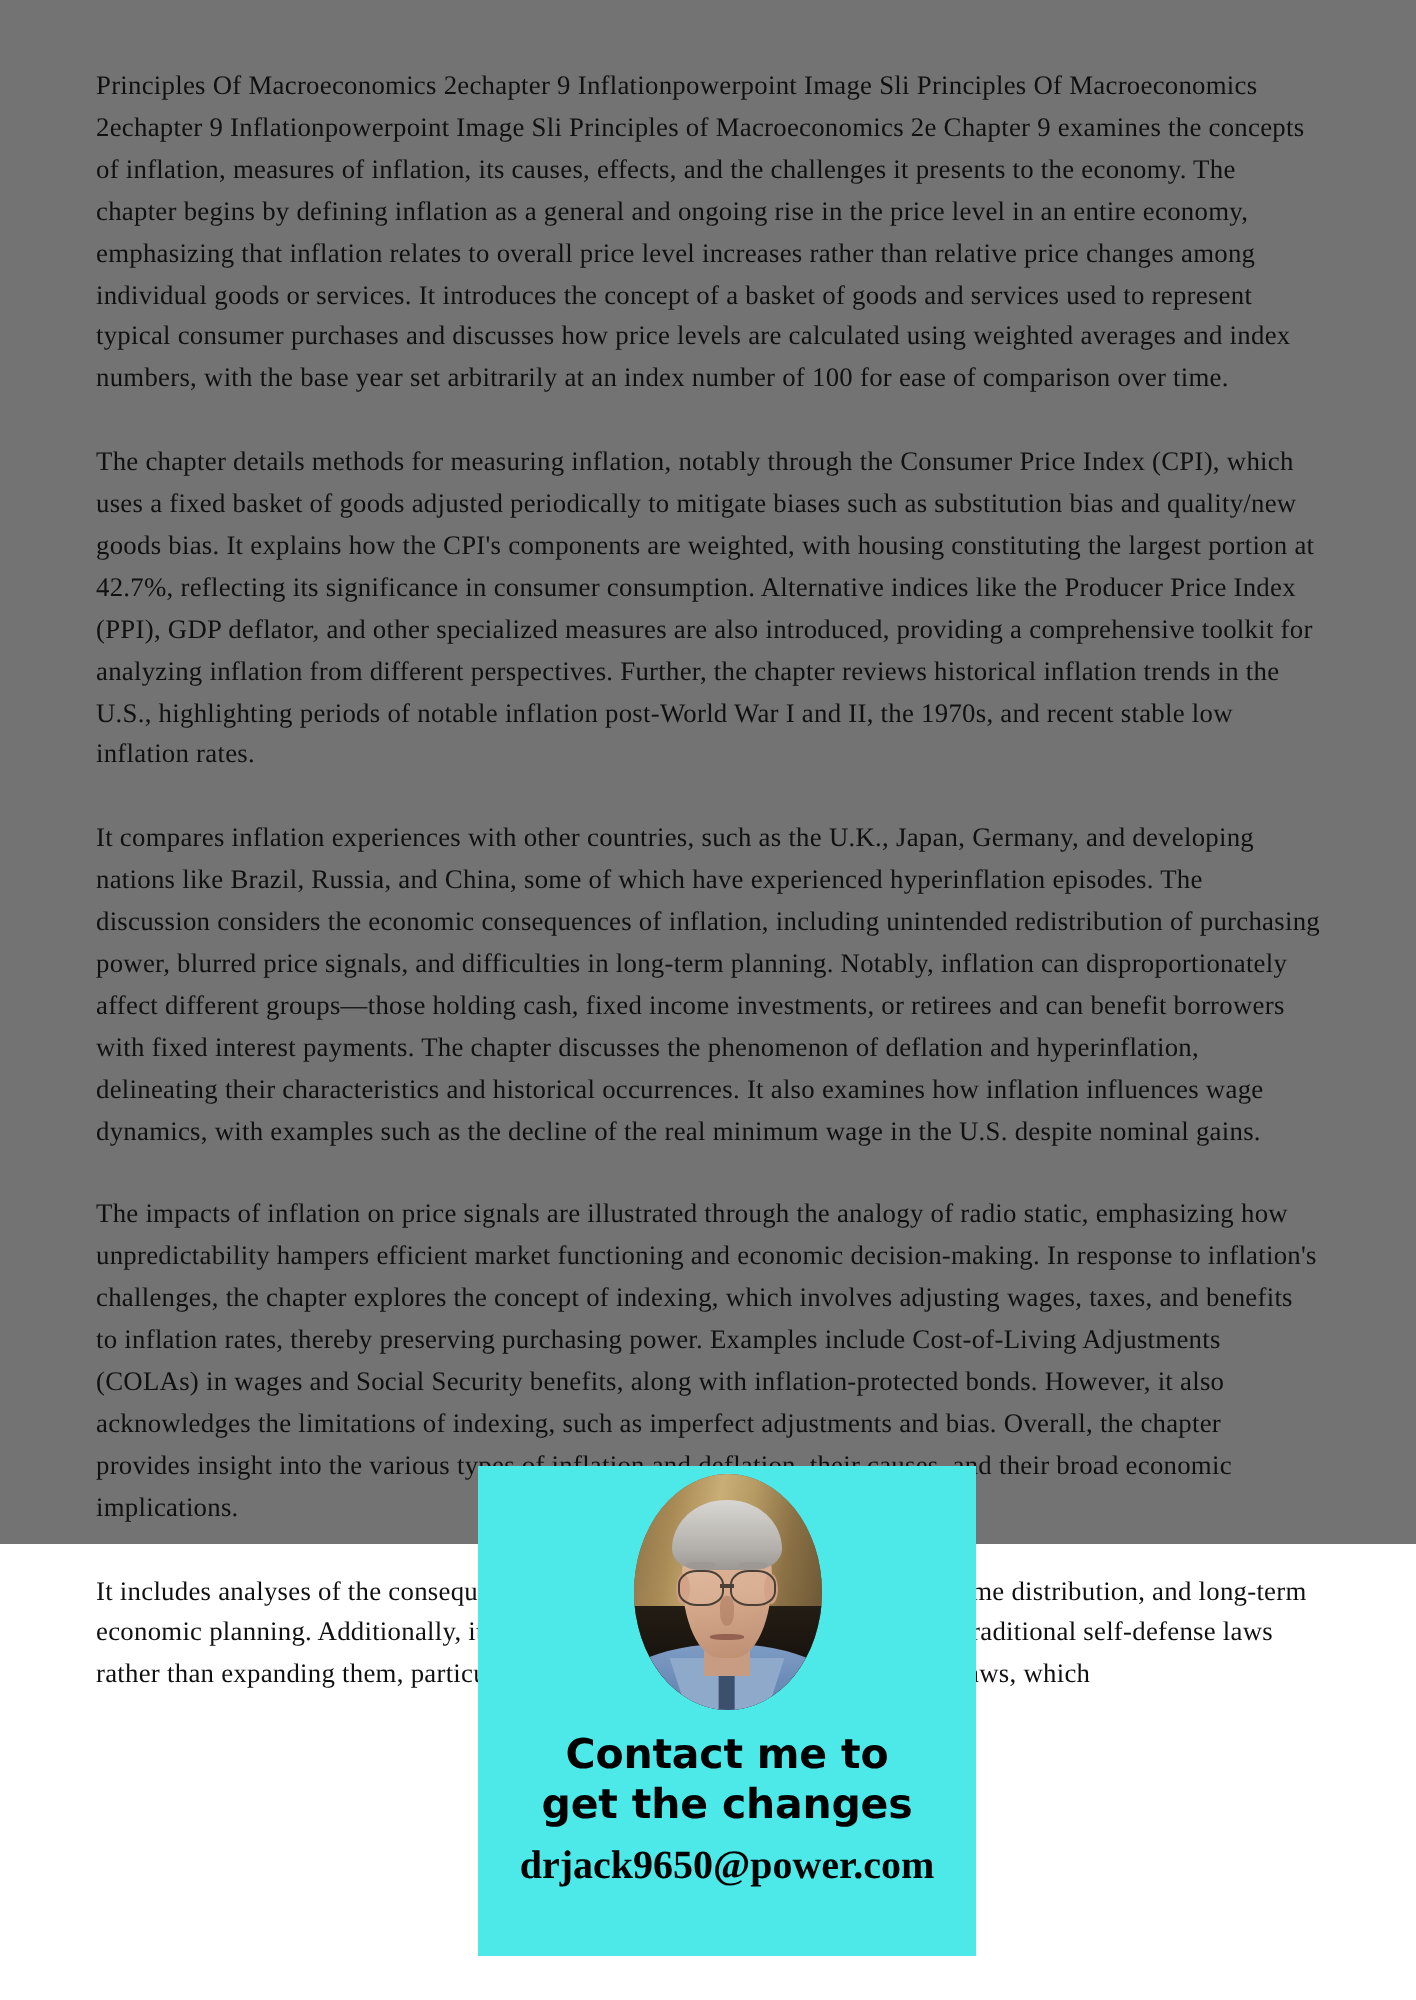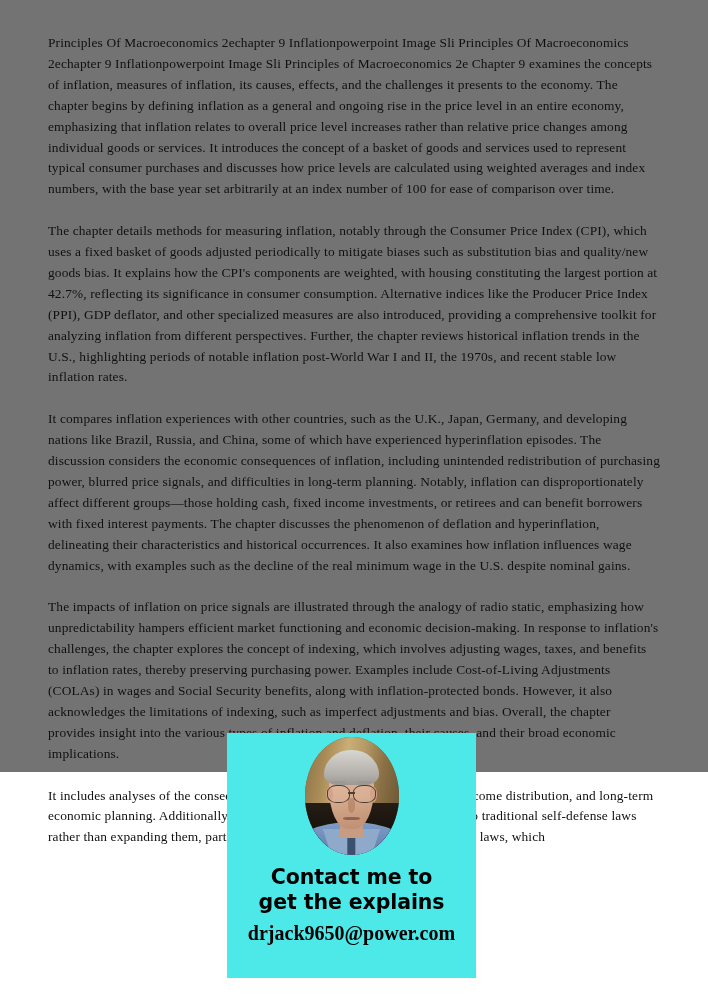--- a/index.html
+++ b/index.html
@@ -37,21 +37,21 @@
     color: #101010;
     margin: 0 0 20.9px 0;
     white-space: pre-line;
     letter-spacing: 0.01em;
   }
   .para:last-child { margin-bottom: 0; }
 
   
   #overlay {
     position: absolute;
-    left: 227px;
+    left: 239px;
     top: 733px;
     width: 249px;
     height: 245px;
     background: #4DE8E8;
     overflow: hidden;
     display: flex;
     flex-direction: column;
     align-items: center;
   }
 
@@ -188,17 +188,17 @@
       <div class="brow-r"></div>
       <div class="glasses">
         <div class="lens l"></div>
         <div class="lens r"></div>
         <div class="bridge"></div>
       </div>
       <div class="nose"></div>
       <div class="mouth"></div>
     </div>
     <div class="ov-line" id="ov-l1">Contact me to</div>
-    <div class="ov-line" id="ov-l2">get the explains</div>
+    <div class="ov-line" id="ov-l2">get the changes</div>
     <div id="ov-email">drjack9650@power.com</div>
   </div>
 
 </div>
 
 </body></html>

